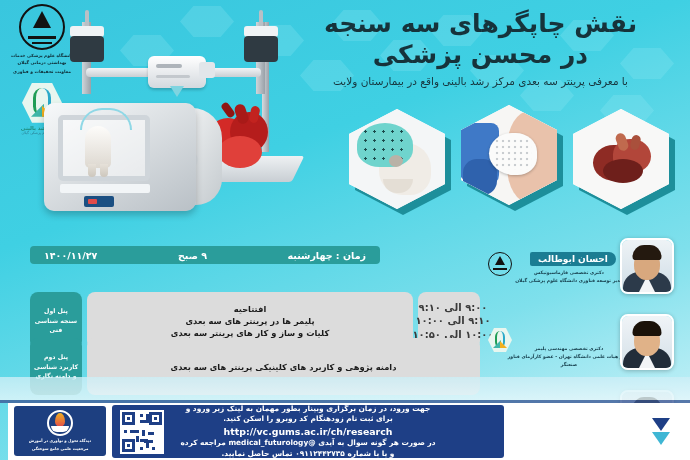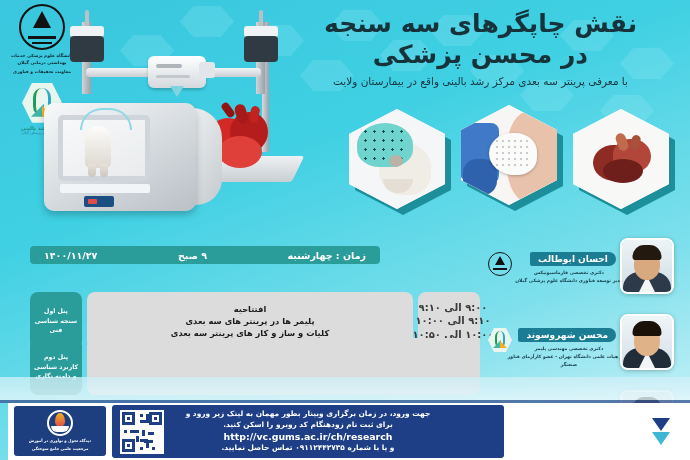--- a/index.html
+++ b/index.html
@@ -432,20 +432,21 @@
     </div>
   </div>
 
   <div class="panel-row pr2">
     <div class="panel-tag">
       <span>پنل دوم</span>
       <span>کاربرد شناسی</span>
       <span>و دامنه نگاری</span>
     </div>
     <div class="panel-body">
+      <div class="line">دامنه پژوهی و کاربرد های کلینیکی پرینتر های سه بعدی</div>
     </div>
   </div>
 
   <div class="speaker sp1">
     <div class="sp-logo">
       <div class="logo-gums" style="width:24px;height:24px">
         <div class="ring" style="border-width:1.6px"></div>
         <div class="wheat" style="border-left-width:5px;border-right-width:5px;border-bottom-width:9px;top:4px"></div>
         <div class="bar" style="left:5px;right:5px;bottom:6px;height:2px"></div>
       </div>
@@ -468,21 +469,20 @@
 
   <div class="speaker sp2">
     <div class="sp-logo">
       <div class="rosh-mark" style="width:24px;height:24px">
         <div class="hex"></div>
         <div class="dna" style="left:7px;top:3px;width:10px;height:17px;border-left-width:2px;border-right-width:2px"></div>
         <div class="leaf" style="left:5px;bottom:4px;width:8px;height:8px"></div>
         <div class="leaf2" style="right:5px;bottom:4px;width:7px;height:7px"></div>
       </div>
     </div>
-    <div class="sp-badge">محسن شهروسوند</div>
     <div class="sp-cred">
       <div>دکتری تخصصی مهندسی پلیمر</div>
       <div>عضو هیات علمی دانشگاه تهران - عضو کارآزمای فناور صنعتگر</div>
     </div>
     <div class="sp-photo">
       <div class="face">
         <div class="f-bg" style="background:linear-gradient(#f0f4f7,#d4e0e8)"></div>
         <div class="f-body" style="background:#222d3a"></div>
         <div class="f-shirt"></div>
         <div class="f-head" style="background:#e0b288"></div>
@@ -525,20 +525,25 @@
           <div class="book"></div>
       </div>
       <div class="bl-cap">دیدگاه تحول و نوآوری در آموزش</div>
       <div class="bl-cap">مرجعیت علمی جامع سوختگی</div>
     </div>
 
     <div class="bb-blue">
       <div class="bb-line">جهت ورود، در زمان برگزاری وبینار بطور مهمان به لینک زیر ورود و</div>
       <div class="bb-line">برای ثبت نام زودهنگام کد روبرو را اسکن کنید.</div>
       <div class="bb-url">http://vc.gums.ac.ir/ch/research</div>
+      <div class="bb-line">
+        <span>در صورت هر گونه سوال به آیدی</span>
+        <span class="bb-handle">@medical_futurology</span>
+        <span>مراجعه کرده</span>
+      </div>
       <div class="bb-line">
         <span>و یا با شماره</span>
         <span>۰۹۱۱۲۴۴۲۷۳۵</span>
         <span>تماس حاصل نمایید.</span>
       </div>
     </div>
 
     <div class="qr">
       <div class="qr-sq" style="left:2px;top:2px"></div>
       <div class="qr-sq" style="right:2px;top:2px"></div>

